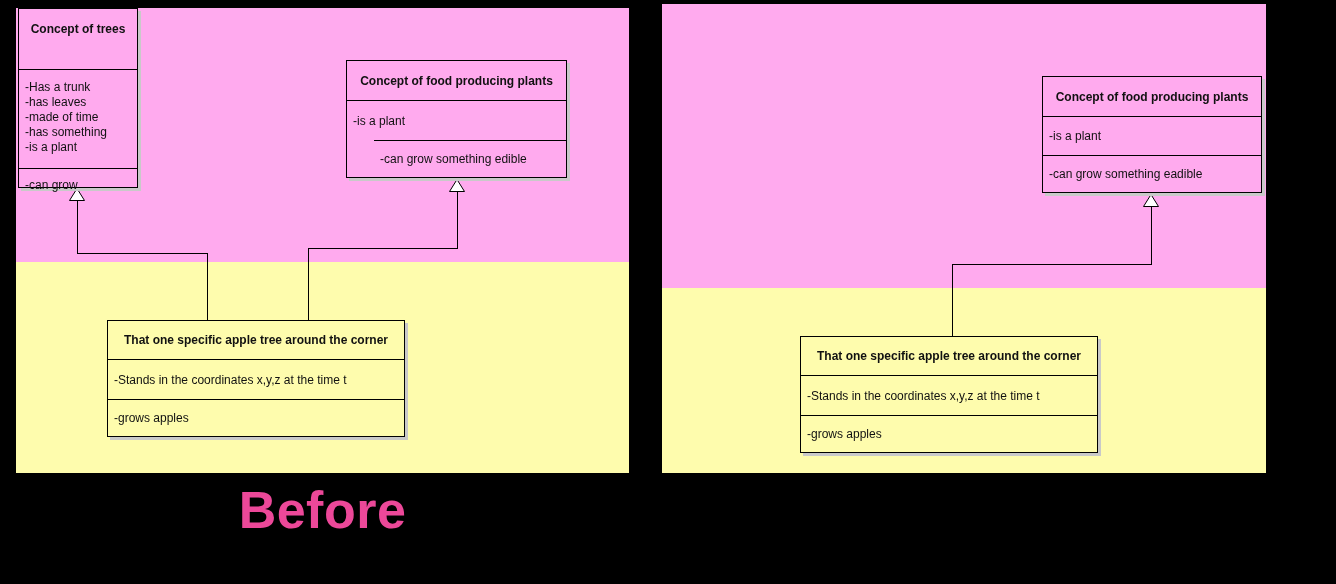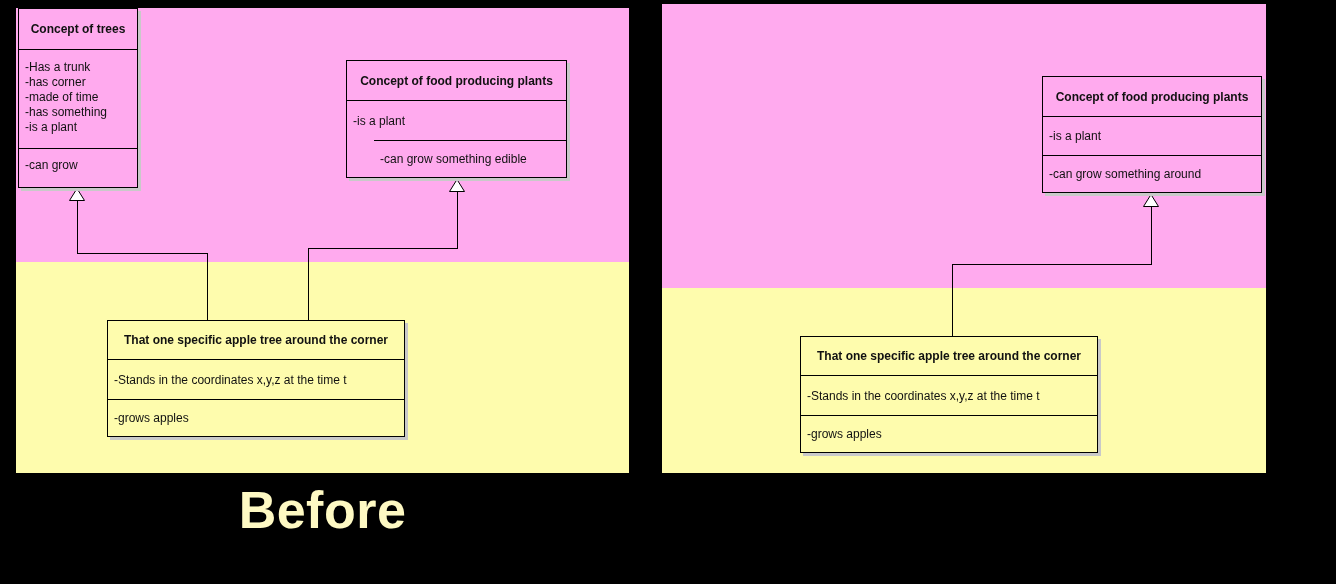--- a/index.html
+++ b/index.html
@@ -70,21 +70,21 @@
   }
   .ctri {
     position: absolute;
     width: 16px;
     height: 13px;
   }
 
   
   .caption {
     position: absolute;
-    color: #fef9c3;
+    color: #ec4899;
     font-weight: bold;
     font-size: 52px;
     line-height: 56px;
     text-align: center;
     letter-spacing: 0.5px;
   }
 </style>
 </head>
 <body>
 
@@ -112,23 +112,23 @@
 
   <svg class="ctri" style="left:1143px; top:194px;" viewBox="0 0 16 13">
     <polygon points="8,0.5 0.5,12.5 15.5,12.5" fill="#FFFFFF" stroke="#000000" stroke-width="1"></polygon>
   </svg>
   <div class="cline" style="left:1151px; top:207px; width:1px;   height:57px;"></div>
   <div class="cline" style="left:952px;  top:264px; width:200px; height:1px;"></div>
   <div class="cline" style="left:952px;  top:264px; width:1px;   height:72px;"></div>
 
   <div class="uml-class" style="left:18px; top:8px; width:120px; height:180px;">
     <div class="uml-title" style="height:40px;">Concept of trees</div>
-    <div class="uml-section multi" style="height:99px;">
+    <div class="uml-section multi" style="height:99px;margin-top:20px;">
       <div class="uml-line">-Has a trunk</div>
-      <div class="uml-line">-has corner</div>
+      <div class="uml-line">-has leaves</div>
       <div class="uml-line">-made of time</div>
       <div class="uml-line">-has something</div>
       <div class="uml-line">-is a plant</div>
     </div>
     <div class="uml-section single" style="height:33px;">-can grow</div>
   </div>
 
   <div class="uml-class" style="left:346px; top:60px; width:221px; height:118px;">
     <div class="uml-title" style="height:39px;">Concept of food producing plants</div>
     <div class="uml-section single" style="height:40px;">-is a plant</div>
@@ -137,21 +137,21 @@
 
   <div class="uml-class" style="left:107px; top:320px; width:298px; height:117px;">
     <div class="uml-title" style="height:38px;">That one specific apple tree around the corner</div>
     <div class="uml-section single" style="height:40px;">-Stands in the coordinates x,y,z at the time t</div>
     <div class="uml-section single" style="height:37px;">-grows apples</div>
   </div>
 
   <div class="uml-class" style="left:1042px; top:76px; width:220px; height:117px;">
     <div class="uml-title" style="height:39px;">Concept of food producing plants</div>
     <div class="uml-section single" style="height:39px;">-is a plant</div>
-    <div class="uml-section single" style="height:37px;">-can grow something around</div>
+    <div class="uml-section single" style="height:37px;">-can grow something eadible</div>
   </div>
 
   <div class="uml-class" style="left:800px; top:336px; width:298px; height:117px;">
     <div class="uml-title" style="height:38px;">That one specific apple tree around the corner</div>
     <div class="uml-section single" style="height:40px;">-Stands in the coordinates x,y,z at the time t</div>
     <div class="uml-section single" style="height:37px;">-grows apples</div>
   </div>
 
   <div class="caption" style="left:16px;  top:482px; width:613px;">Before</div>
 

